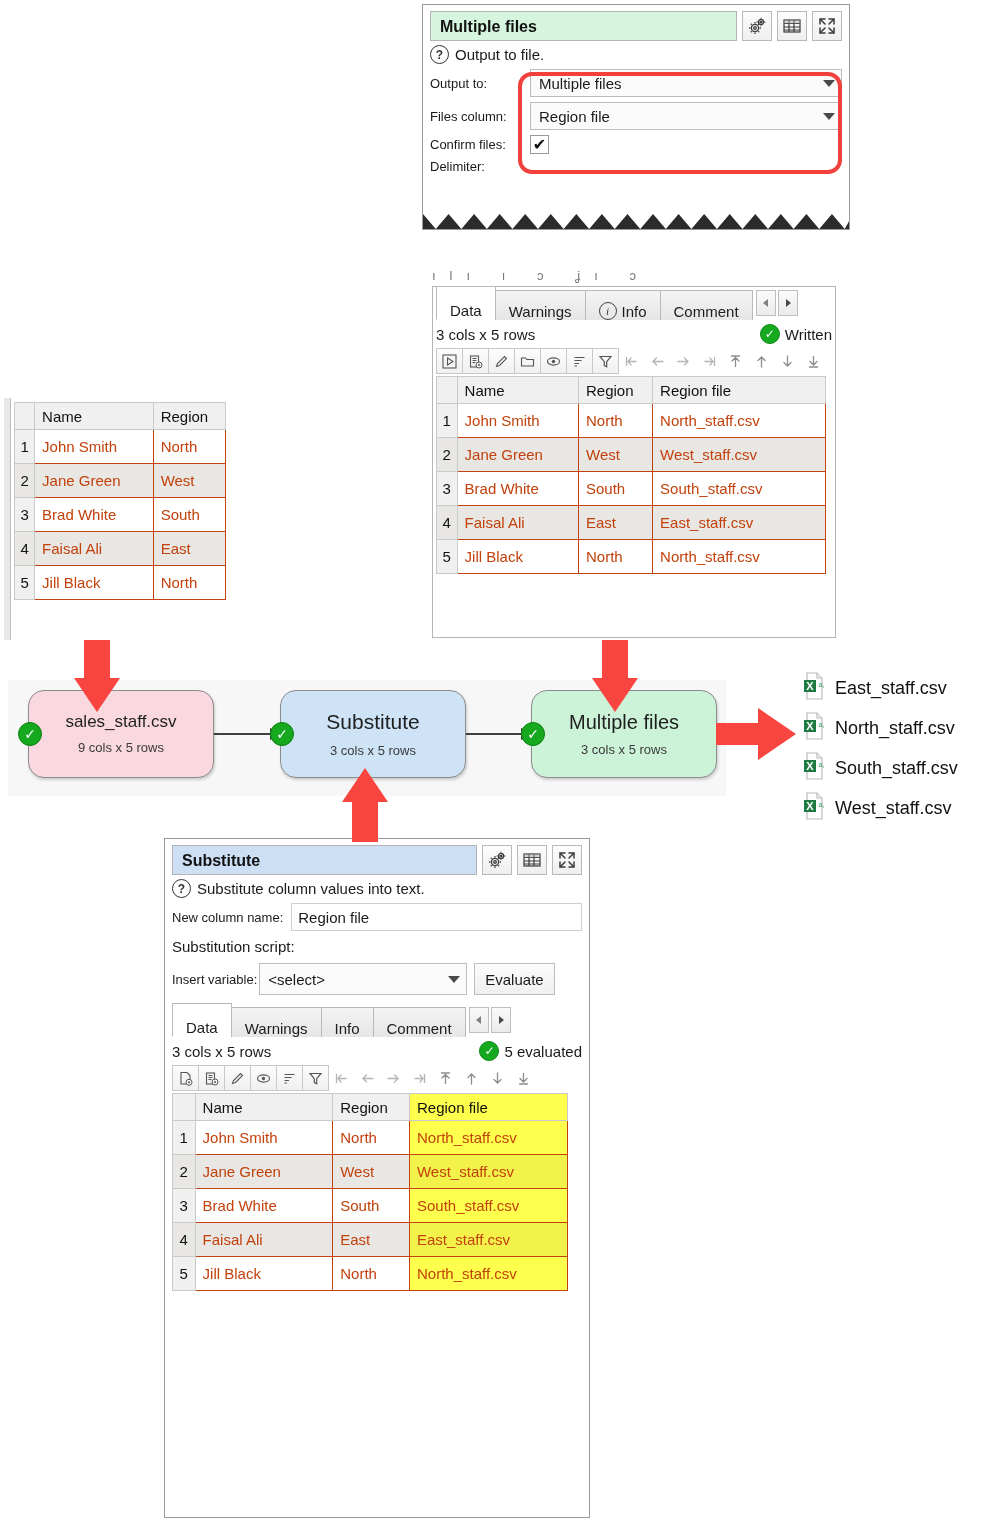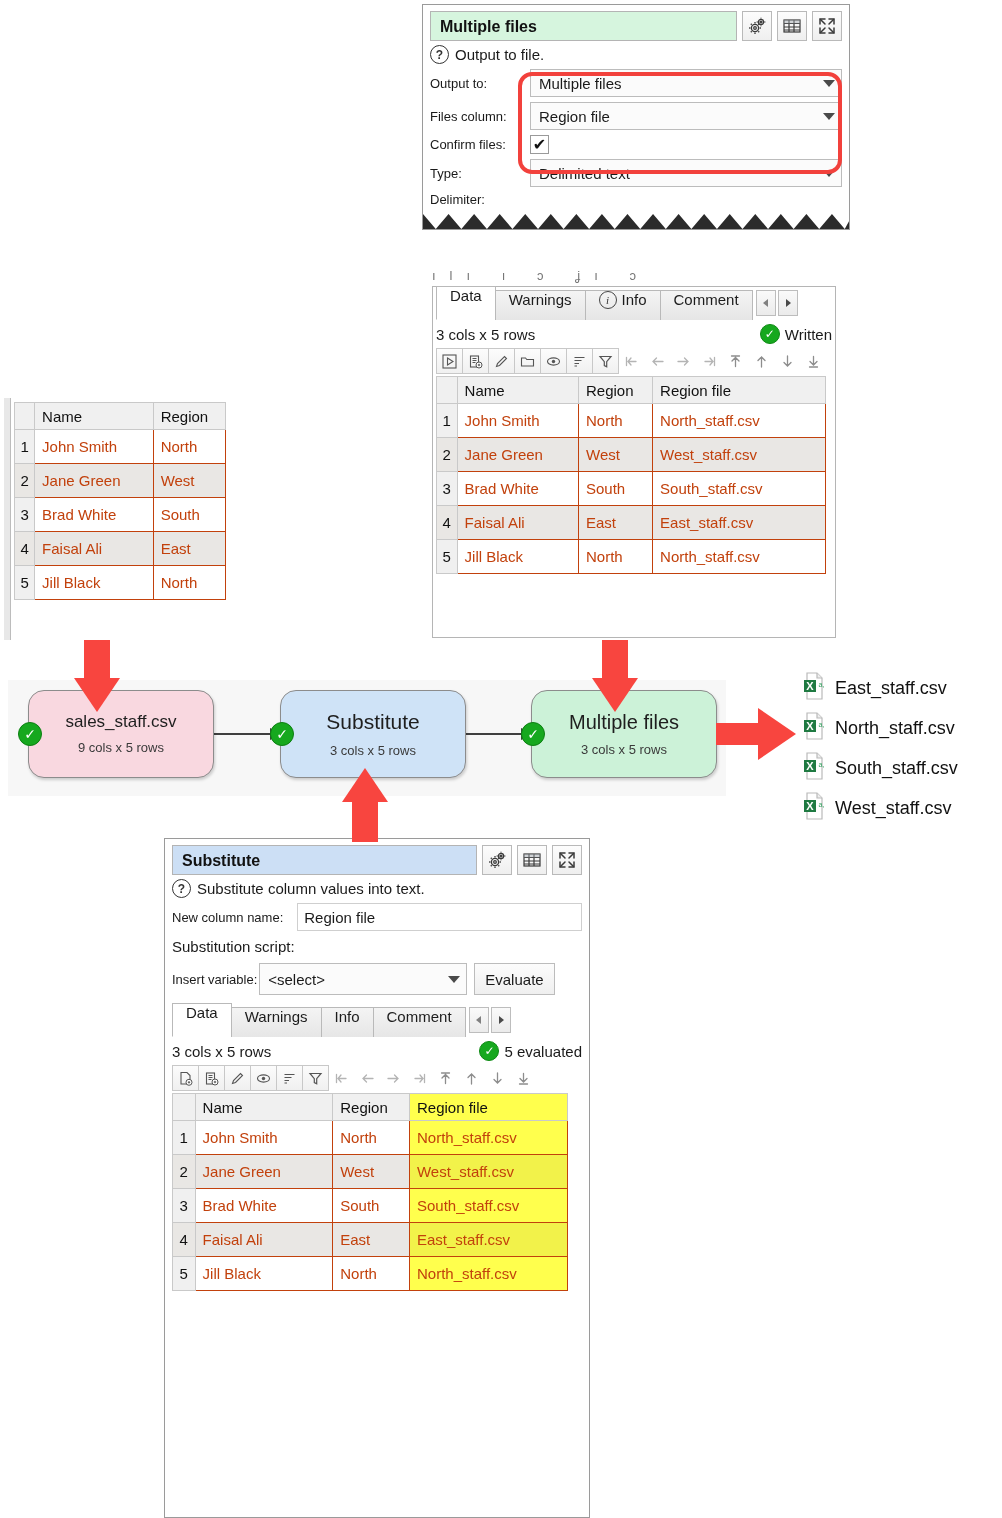--- a/index.html
+++ b/index.html
@@ -77,21 +77,21 @@
 
   
   .redbox{
     position:absolute;border:4px solid #f2413c;border-radius:14px;
     box-sizing:border-box;pointer-events:none;
   }
 
   
   .tabstrip{display:flex;align-items:flex-end;height:34px;}
   .tab{
-    height:30px;box-sizing:border-box;padding:0 13px;display:flex;align-items:flex-start;gap:5px;
+    height:30px;box-sizing:border-box;padding:0 13px;display:flex;align-items:flex-end;gap:5px;
     border:1px solid #b9b9b9;border-bottom:none;background:linear-gradient(#f4f4f4,#e6e6e6);
     font-size:15px;color:#1c1c1c;margin-right:-1px;
   }
   .tab.active{background:#fff;height:34px;border-bottom:1px solid #fff;}
   .iinfo{
     width:16px;height:16px;border:1.5px solid #444;border-radius:50%;
     display:inline-flex;align-items:center;justify-content:center;
     font-size:11px;font-style:italic;font-family:"Liberation Serif",serif;color:#333;
   }
   .tabnav{display:flex;margin-left:4px;gap:2px;align-self:center;}
@@ -242,27 +242,20 @@
         <span class="cval">Region file</span>
         <span class="caret"></span>
       </div>
     </div>
 
     <div class="formrow">
       <span class="formlabel" style="width:100px">Confirm files:</span>
       <span class="chk">✔</span>
     </div>
 
-    <div class="formrow">
-      <span class="formlabel" style="width:100px">Type:</span>
-      <div class="combo">
-        <span class="cval">Delimited text</span>
-        <span class="caret"></span>
-      </div>
-    </div>
 
     <div class="formrow">
       <span class="formlabel" style="width:100px">Delimiter:</span>
     </div>
   </div>
   <div class="torn"></div>
 </div>
 <div class="redbox" style="left:518px;top:72px;width:324px;height:102px;z-index:20"></div>
 
 <div class="panel" style="left:428px;top:268px;width:412px;height:372px;border:none;background:transparent;overflow:hidden;">
@@ -598,21 +591,21 @@
           </svg>
       </div>
     </div>
 
     <div class="helprow">
       <span class="qmark">?</span>
       <span>Substitute column values into text.</span>
     </div>
 
     <div class="formrow">
-      <span class="formlabel" style="margin-right:14px">New column name:</span>
+      <span class="formlabel" style="margin-right:8px">New column name:</span>
       <div class="txtfield">
         <span>Region file</span>
       </div>
     </div>
 
     <div style="margin-top:7px;font-size:15px">Substitution script:</div>
 
 
     <div class="formrow" style="margin-top:8px">
       <span class="formlabel" style="margin-right:2px">Insert variable:</span>

